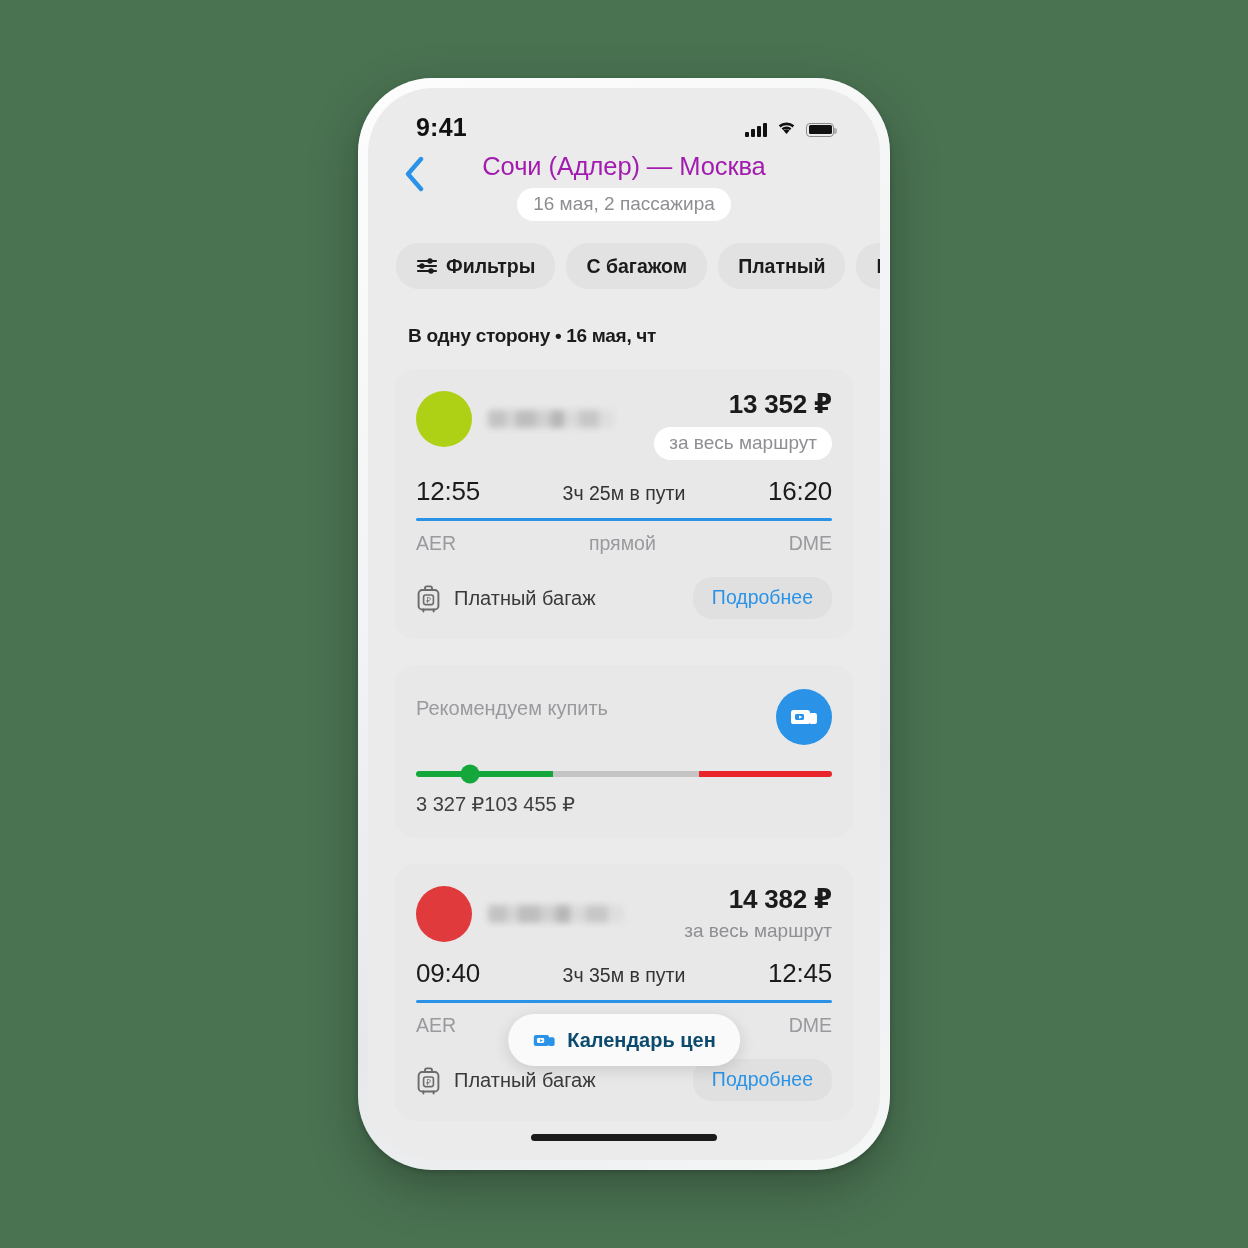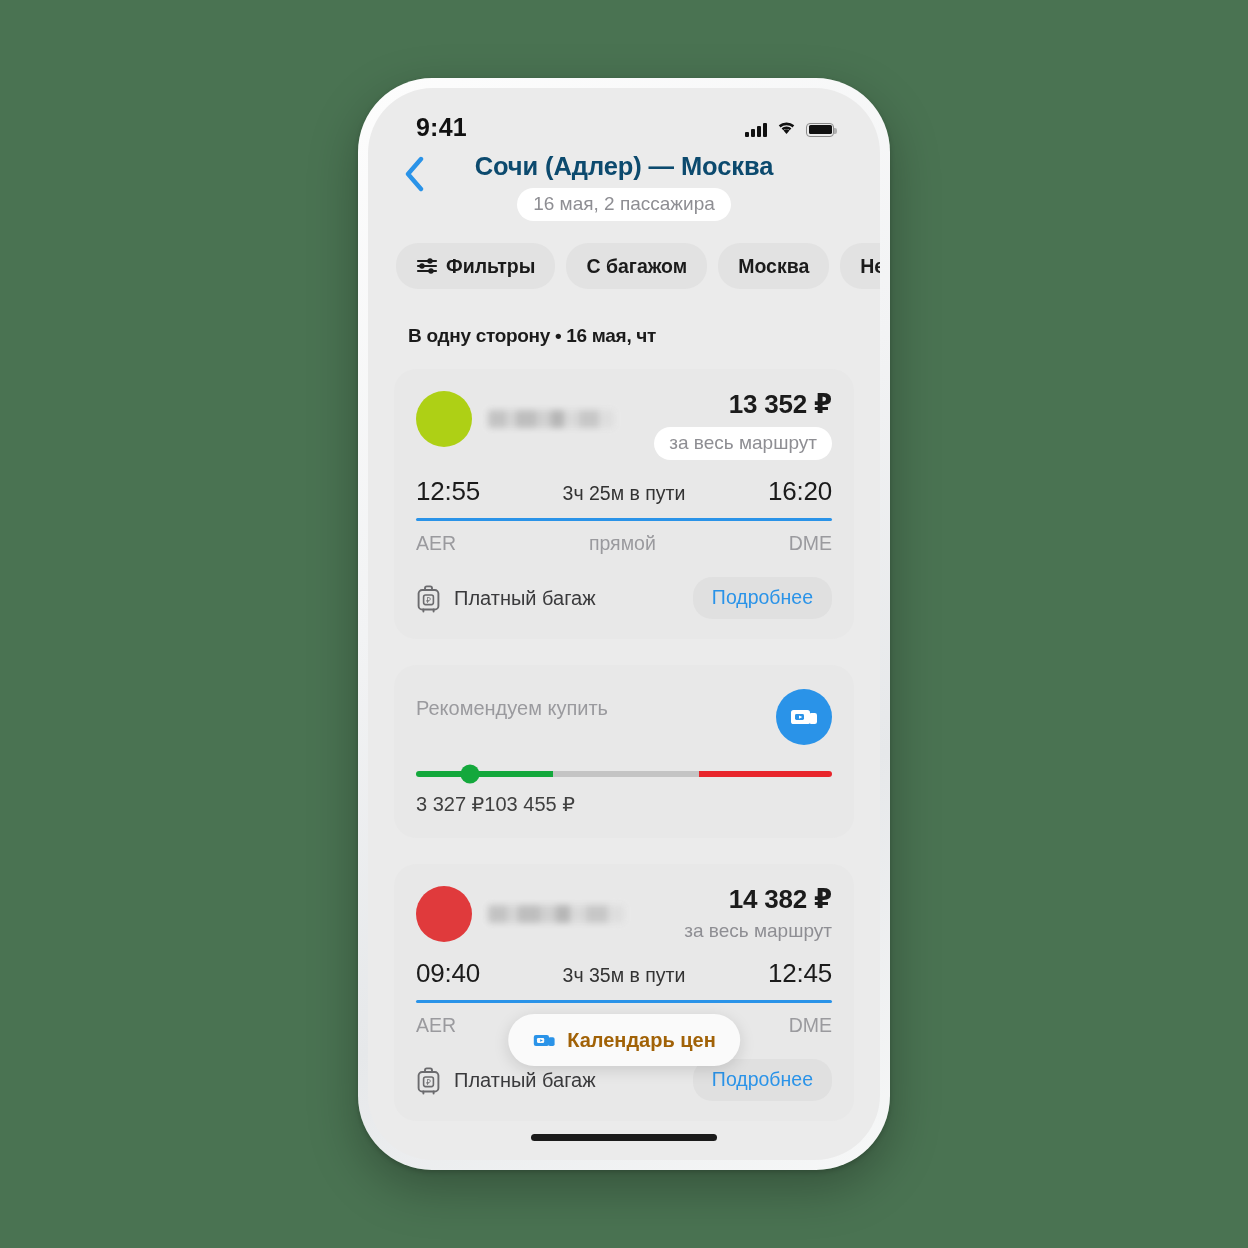--- a/index.html
+++ b/index.html
@@ -79,22 +79,22 @@
     position: absolute;
     left: 26px; top: 8px;
     width: 40px; height: 40px;
     display: flex; align-items: center; justify-content: center;
     cursor: pointer;
   }
   #back-button svg { display: block; }
   #header-text { text-align: center; }
   #page-title {
     font-size: 25.5px;
-    font-weight: bold;
-    color: #0c4a6e;
+    font-weight: normal;
+    color: #a21caf;
     letter-spacing: -0.1px;
   }
   #trip-summary-pill {
     display: inline-block;
     margin-top: 7px;
     background: #fff;
     color: #8e8e93;
     font-size: 19px;
     padding: 5px 16px 6px;
     border-radius: 18px;
@@ -305,21 +305,21 @@
     bottom: 94px;
     background: #fafafa;
     border-radius: 26px;
     height: 52px;
     display: flex;
     align-items: center;
     gap: 11px;
     padding: 0 24px;
     font-size: 20px;
     font-weight: bold;
-    color: #a16207;
+    color: #0c4a6e;
     box-shadow: 0 4px 16px rgba(0,0,0,.13);
     cursor: pointer;
     z-index: 5;
     white-space: nowrap;
   }
 
   
   #home-indicator {
     position: absolute;
     left: 50%; transform: translateX(-50%);
@@ -382,21 +382,21 @@
           <circle cx="14" cy="4" r="2.7" fill="#1b1b1b"></circle>
           <circle cx="6" cy="9" r="2.7" fill="#1b1b1b"></circle>
           <circle cx="15" cy="14" r="2.7" fill="#1b1b1b"></circle>
         </svg>
         <span>Фильтры</span>
       </div>
       <div class="chip">
         <span>С багажом</span>
       </div>
       <div class="chip">
-        <span>Москва</span>
+        <span>Платный</span>
       </div>
       <div class="chip">
         <span>Не б</span>
       </div>
     </div>
 
     <div id="content">
 
       <div id="section-title">В одну сторону • 16 мая, чт</div>
 

